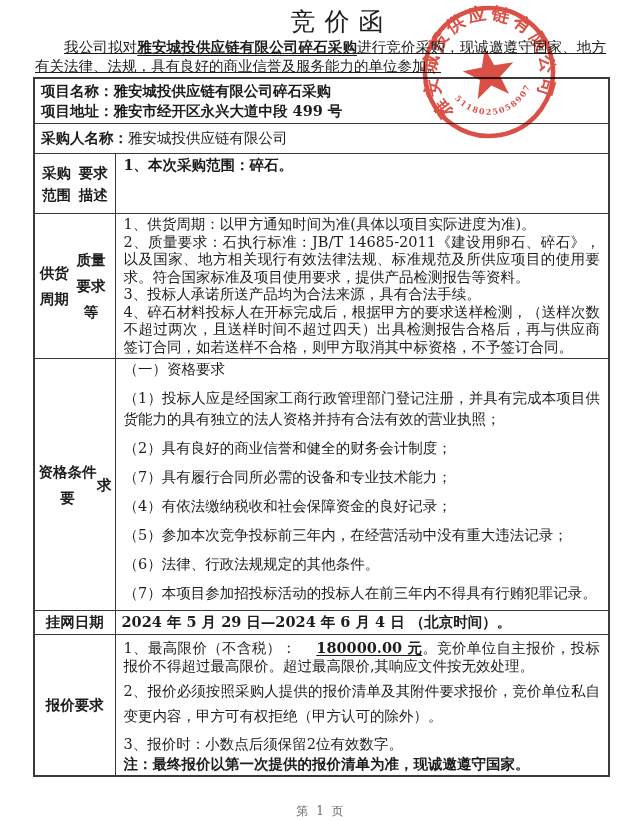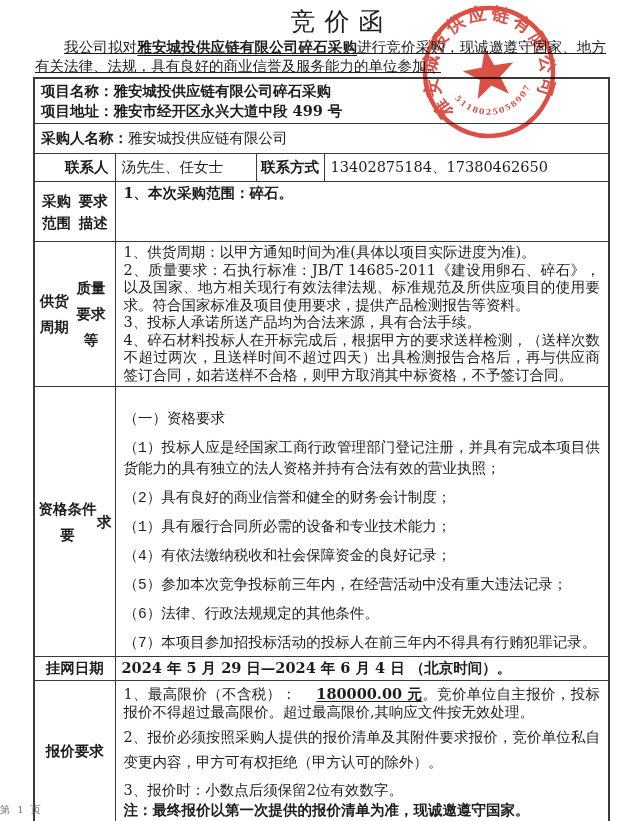--- a/index.html
+++ b/index.html
@@ -28,40 +28,40 @@
   .lbl-right { font-weight:bold; text-align:right; padding-right:6px; }
   .lbl-stack { display:flex; flex-direction:row; justify-content:center; align-items:center; }
   .lbl-stack div { line-height:26px; }
   .lbl-stack.wide div { line-height:22px; margin:2px 0; }
   .cell-top { vertical-align:top; }
   .two-line div { line-height:20px; }
   .b { font-weight:bold; }
   .content { text-align:justify; padding:2px 8px; }
   .content p { margin:0; }
   .supply-content p { line-height:17.5px; }
-  .qual-content { padding-top:22px;font-family:Liberation Mono, monospace; }
+  .qual-content { padding-top:0; }
   .qual-content p { line-height:21px; margin-bottom:8px; }
   .qual-content p:last-child { margin-bottom:0; }
   .quote-content { padding-top:4px; }
   .quote-content .q1 { line-height:18px; margin-bottom:4px; }
   .quote-content .q2 { line-height:25px; margin-bottom:6px; }
   .quote-content .q3 { line-height:18px; margin-bottom:2px; }
   .quote-content .qnote { line-height:18px; font-weight:bold; }
   .price { font-weight:bold; text-decoration:underline; text-underline-offset:2px;margin-left:20px; }
   .seal {
     position:absolute; left:419px; top:2px; width:140px; height:140px;
     transform:rotate(-10deg); opacity:0.88; mix-blend-mode:multiply;
     pointer-events:none;
   }
   .seal text { font-family:"DejaVu Serif","Liberation Serif",serif; font-weight:bold; }
   .seal .seal-company-text { font-size:18px; letter-spacing:3.5px; }
   .seal .seal-serial-text { font-size:8px; letter-spacing:1.6px; }
   .page-footer {
-    position:absolute; top:803px; left:0; width:100%; text-align:left;
-    font-size:10px; color:#6e6e6e; letter-spacing:2px;
+    position:absolute; top:803px; left:0; width:100%; text-align:center;
+    font-size:12px; color:#6e6e6e; letter-spacing:2px;
   }
 </style>
 </head>
 <body>
 
 <div class="page">
 
   <div class="doc-title">竞价函</div>
 
   <div class="intro"><span>我公司拟对</span><span class="em">雅安城投供应链有限公司碎石采购</span><span>进行竞价采购，现诚邀遵守国家、地方有关法律、法规，具有良好的商业信誉及服务能力的单位参加。</span></div>
@@ -79,26 +79,20 @@
       <td colspan="4" class="cell-top two-line">
         <div><span class="b">项目名称：</span><span class="b">雅安城投供应链有限公司碎石采购</span></div>
         <div><span class="b">项目地址：</span><span class="b">雅安市经开区永兴大道中段 499 号</span></div>
       </td>
     </tr>
 
     <tr style="height:30px">
       <td colspan="4"><span class="b">采购人名称：</span><span>雅安城投供应链有限公司</span></td>
     </tr>
 
-    <tr style="height:28px">
-      <td class="lbl-right">联系人</td>
-      <td>汤先生、任女士</td>
-      <td class="lbl">联系方式</td>
-      <td>13402875184、17380462650</td>
-    </tr>
 
     <tr style="height:60px">
       <td class="lbl">
         <div class="lbl-stack wide">
           <div>采购范围</div>
           <div>要求描述</div>
         </div>
       </td>
       <td colspan="3" class="cell-top content">
         <p class="b">1、本次采购范围：碎石。</p>
@@ -124,21 +118,21 @@
       <td class="lbl">
         <div class="lbl-stack">
           <div>资格条件要</div>
           <div>求</div>
         </div>
       </td>
       <td colspan="3" class="cell-top content qual-content">
         <p>（一）资格要求</p>
         <p>（1）投标人应是经国家工商行政管理部门登记注册，并具有完成本项目供货能力的具有独立的法人资格并持有合法有效的营业执照；</p>
         <p>（2）具有良好的商业信誉和健全的财务会计制度；</p>
-        <p>（1）具有履行合同所必需的设备和专业技术能力；</p>
+        <p>（7）具有履行合同所必需的设备和专业技术能力；</p>
         <p>（4）有依法缴纳税收和社会保障资金的良好记录；</p>
         <p>（5）参加本次竞争投标前三年内，在经营活动中没有重大违法记录；</p>
         <p>（6）法律、行政法规规定的其他条件。</p>
         <p>（7）本项目参加招投标活动的投标人在前三年内不得具有行贿犯罪记录。</p>
       </td>
     </tr>
 
     <tr style="height:24px">
       <td class="lbl">挂网日期</td>
       <td colspan="3" class="b">2024 年 5 月 29 日—2024 年 6 月 4 日 （北京时间）。</td>

